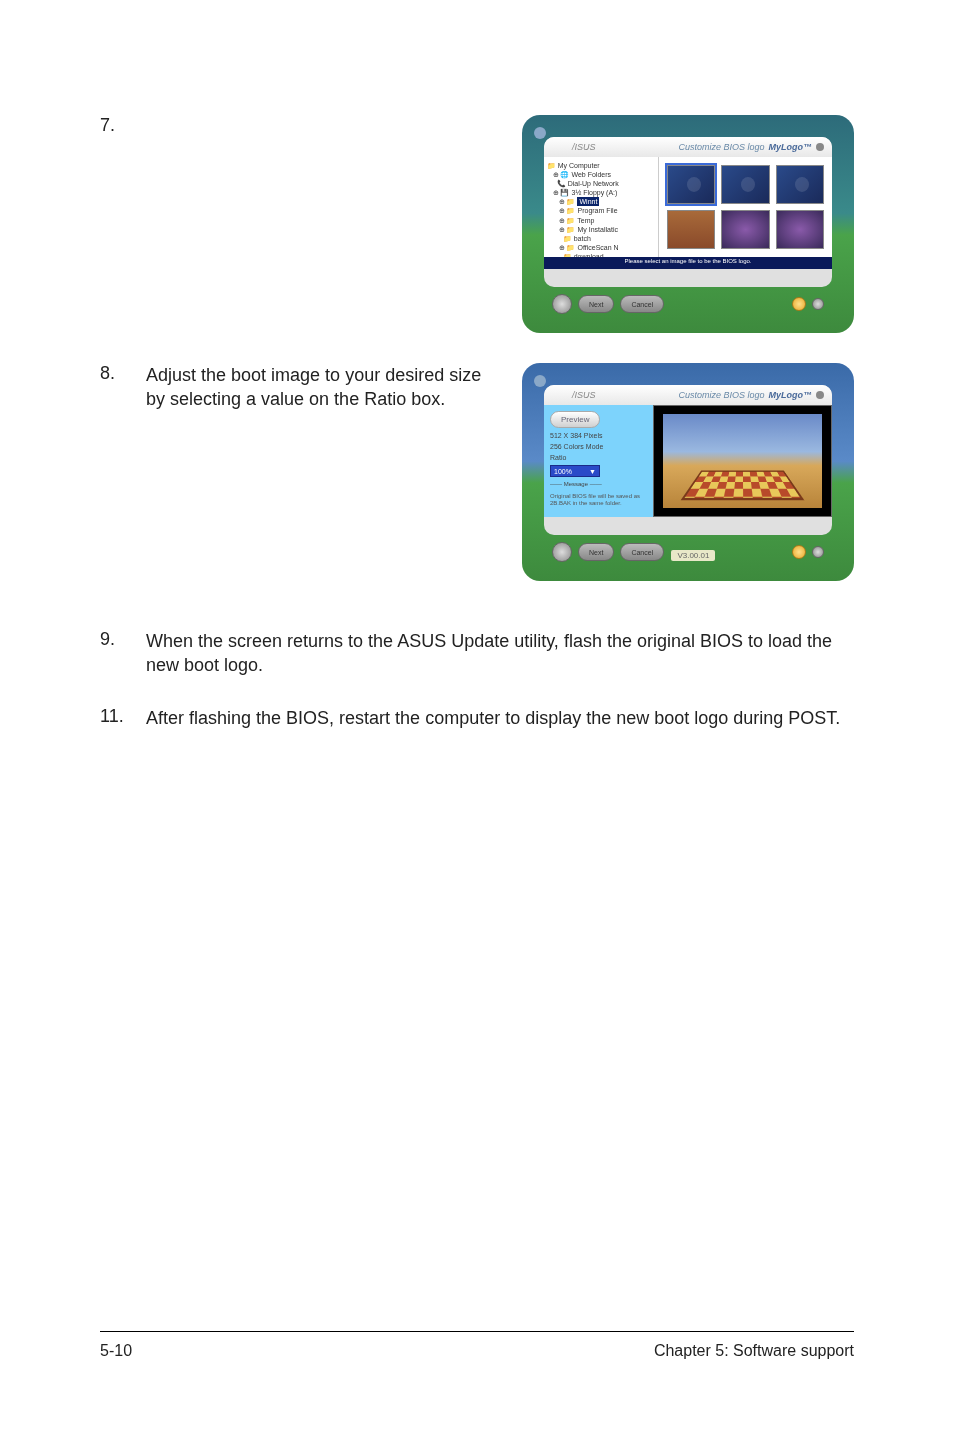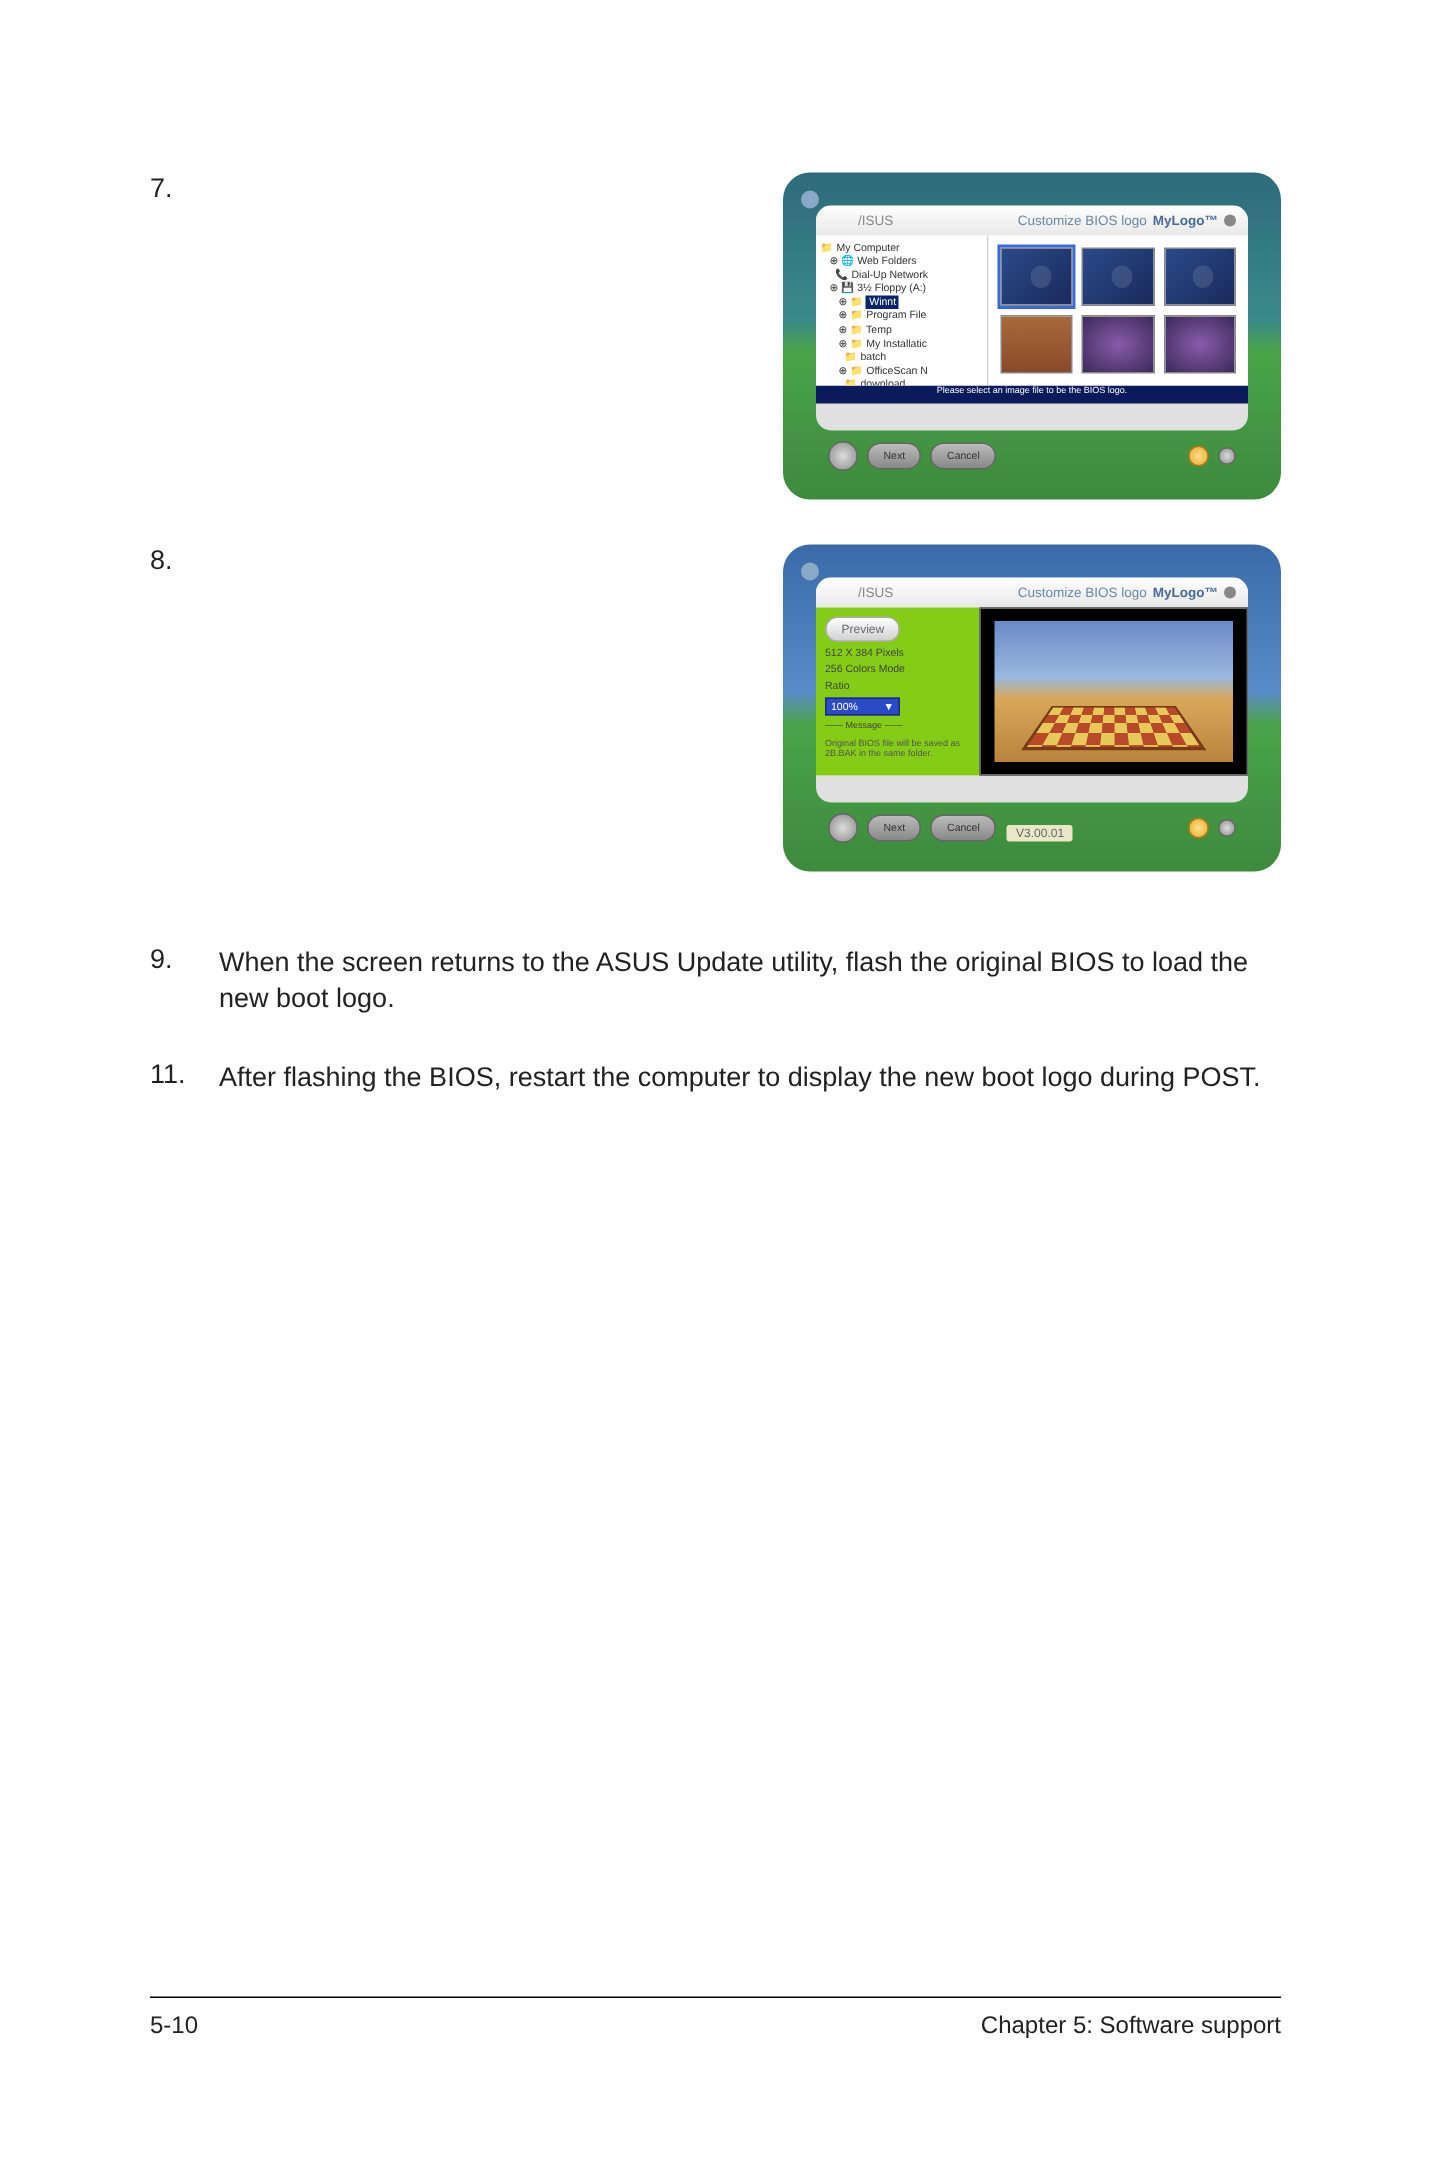--- a/index.html
+++ b/index.html
@@ -52,20 +52,21 @@
     overflow: hidden;
   }
   .thumb-header {
     height: 20px;
     background: linear-gradient(#fff, #e8e8e8);
     display: flex;
     align-items: center;
     justify-content: flex-end;
     padding: 0 8px;
     font-size: 9px;
+    font-style: italic;
     color: #6a8aa8;
     gap: 4px;
   }
   .thumb-header .brand { color: #888; font-size: 9px; margin-right: auto; margin-left: 20px; }
   .thumb-body {
     display: flex;
     height: calc(100% - 50px);
     background: #fff;
   }
   .tree-pane {
@@ -135,21 +136,21 @@
     width: 14px; height: 14px;
     border-radius: 50%;
     background: radial-gradient(#ffe08a, #e8a82a);
     border: 1px solid #aa7a1a;
   }
   .tm { position: absolute; left: 12px; top: 12px; width: 12px; height: 12px; background: #8aa8c8; border-radius: 50%; }
 
   
   .preview-pane {
     width: 38%;
-    background: #84cc16;
+    background: #7dd3fc;
     font-size: 7px;
     padding: 6px 6px;
     color: #444;
     display: flex;
     flex-direction: column;
     gap: 4px;
   }
   .preview-btn {
     align-self: flex-start;
     padding: 3px 10px;
@@ -280,20 +281,21 @@
       <div class="pillbtn">Cancel</div>
       <div class="bulb"></div>
       <div class="circbtn" style="width:12px;height:12px;"></div>
     </div>
   </div>
 </div>
 
 <div class="row">
   <div class="step">
     <div class="step-num">8.</div>
+    <div class="step-text">Adjust the boot image to your desired size by selecting a value on the Ratio box.</div>
   </div>
   <div class="thumb" style="background: linear-gradient(#3a6aa8 0%, #5a8ac8 45%, #4aa34a 55%, #3d8a3d 100%);">
     <div class="tm"></div>
     <div class="thumb-inner">
       <div class="thumb-header">
         <span class="brand">/ISUS</span>
         <span>Customize BIOS logo</span>
         <span style="color:#4a6a9a;font-weight:bold;">MyLogo™</span>
         <span style="width:8px;height:8px;background:#888;border-radius:50%;"></span>
       </div>

